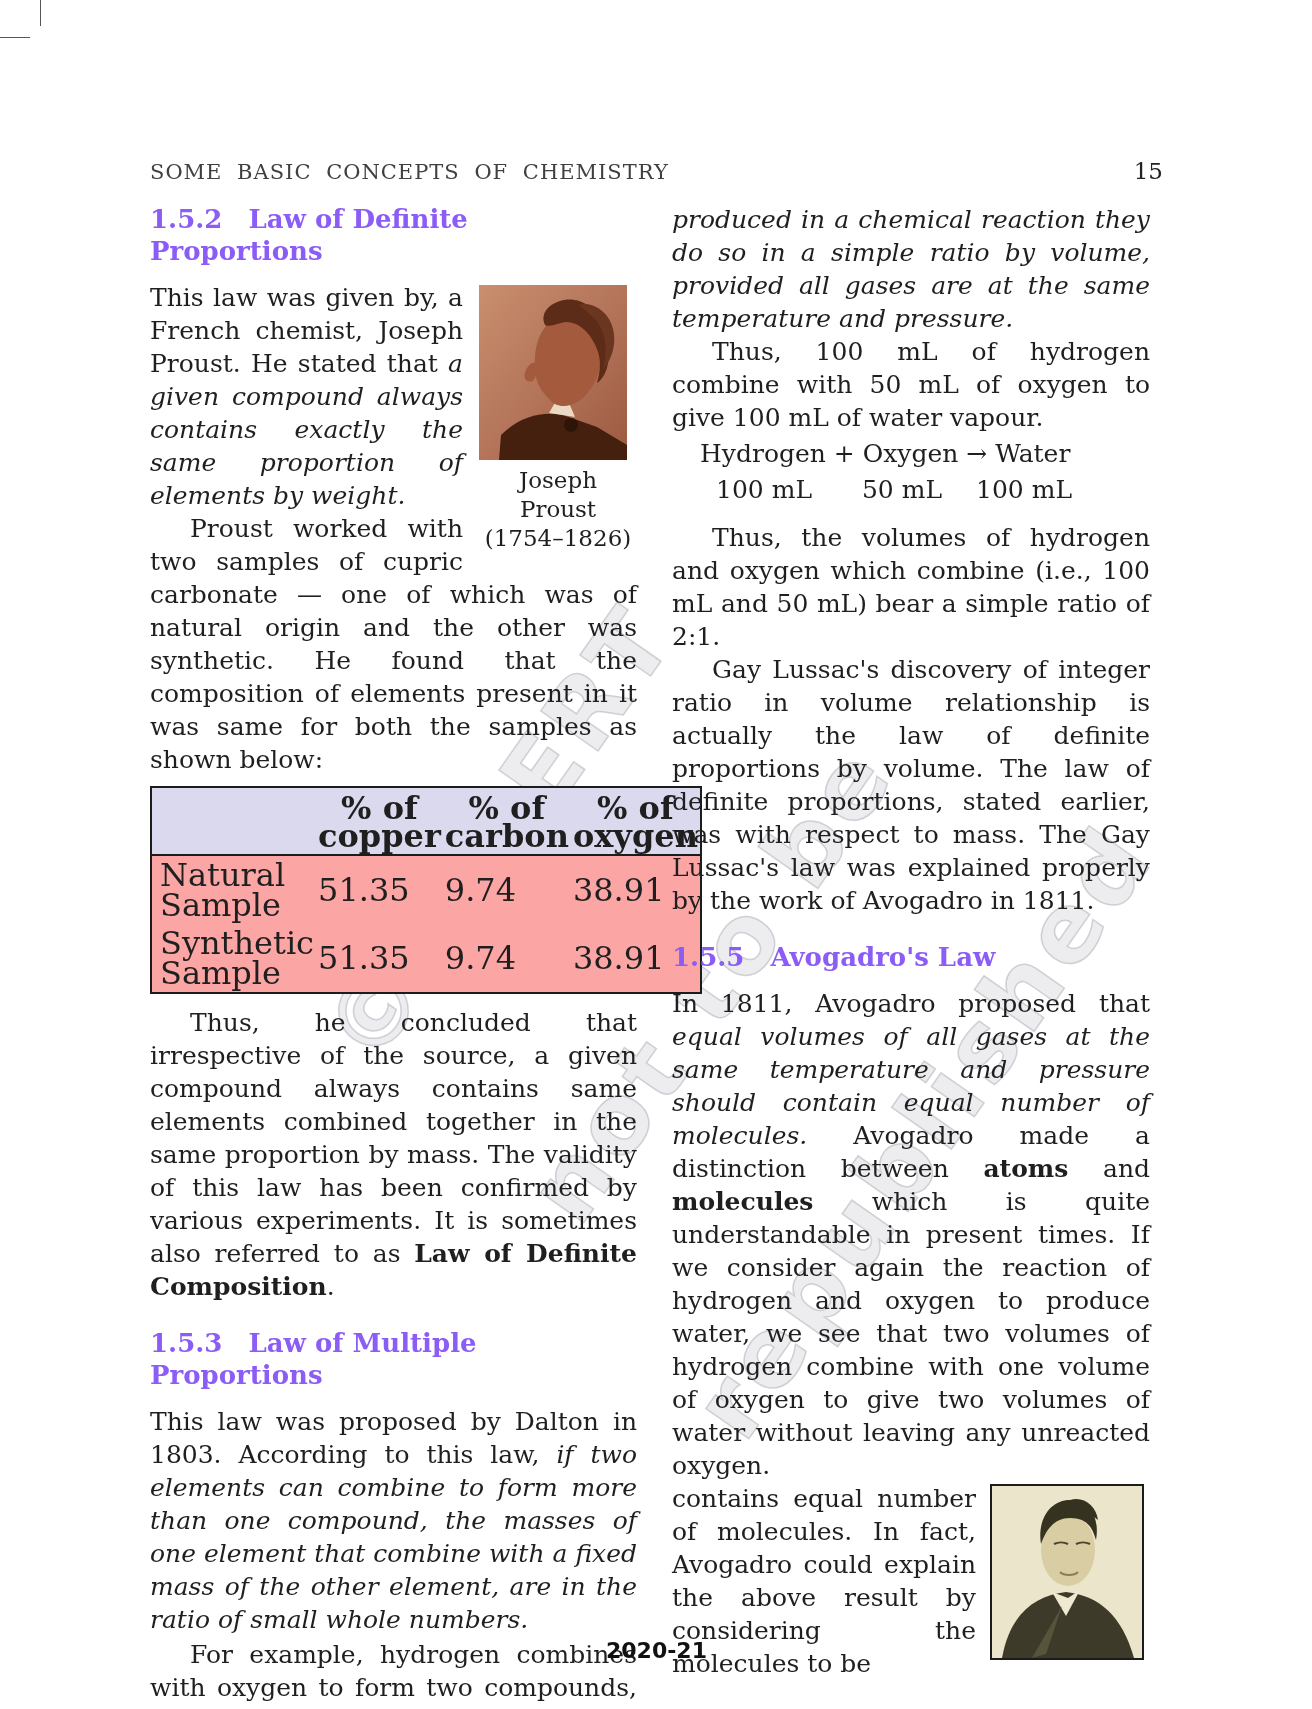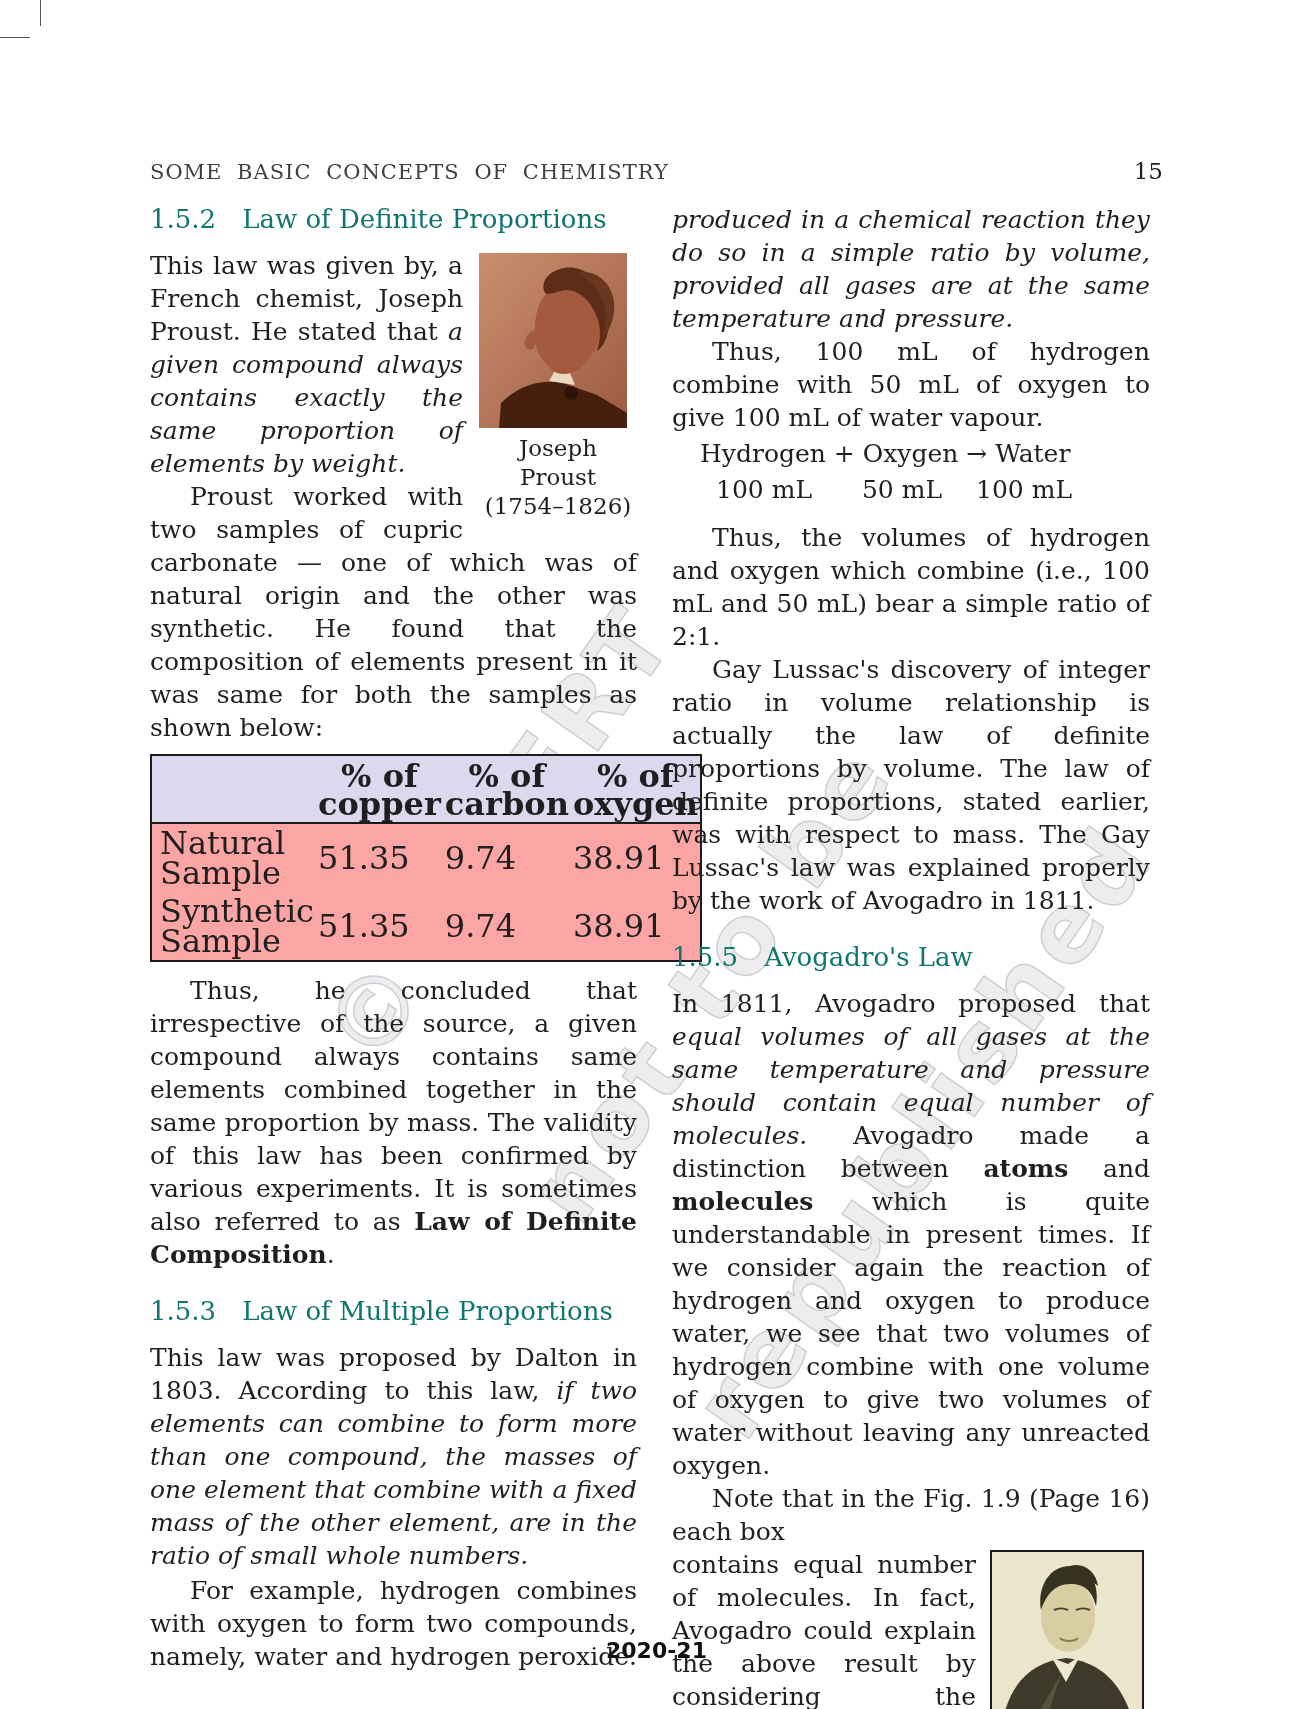--- a/index.html
+++ b/index.html
@@ -29,21 +29,21 @@
   .col{position:absolute;top:203px;z-index:1;font-size:25px;line-height:33px;text-align:justify;}
   .col.left{left:150px;width:487px;}
   .col.right{left:672px;width:478px;}
   p{margin:0;padding:0;}
   p.sp{margin-top:2px;}
   .ind{text-indent:40px;}
   .i{font-style:italic;}
   .b{font-weight:bold;}
   h2.sec{
     margin:24px 0 14px 0;font-size:26px;line-height:32px;
-    color:#0f766e;font-weight:normal;text-align:left;
+    color:#8b5cf6;font-weight:bold;text-align:left;
   }
   h2.first{margin-top:0;}
   h2.sec .num{margin-right:26px;}
   
   .figbox{float:right;margin:4px 0 6px 16px;text-align:center;}
   .figbox .cap{font-size:23px;line-height:29px;margin-top:6px;text-align:center;text-indent:0;}
   .figbox svg{display:block;}
   .bordered svg{outline:2px solid #1c1c1c;}
   .fig-proust{width:158px;}
   .fig-gay{width:155px;margin-top:8px;}
@@ -180,21 +180,20 @@
     </div>
 
     <p class="ind"><span>Thus, the volumes of hydrogen and oxygen which combine (i.e., 100 mL and 50 mL) bear a simple ratio of 2:1.</span></p>
     <p class="ind"><span>Gay Lussac's discovery of integer ratio in volume relationship is actually the law of definite proportions by volume. The law of definite proportions, stated earlier, was with respect to mass. The Gay Lussac's law was explained properly by the work of Avogadro in 1811.</span></p>
 
     <h2 class="sec">
       <span class="num">1.5.5</span><span>Avogadro's Law</span>
     </h2>
 
     <p><span>In 1811, Avogadro proposed that </span><span class="i">equal volumes of all gases at the same temperature and pressure should contain equal number of molecules.</span><span> Avogadro made a distinction between </span><span class="b">atoms</span><span> and </span><span class="b">molecules</span><span> which is quite understandable in present times. If we consider again the reaction of hydrogen and oxygen to produce water, we see that two volumes of hydrogen combine with one volume of oxygen to give two volumes of water without leaving any unreacted oxygen.</span></p>
-    <p class="ind"><span>Note that in the Fig. 1.9 (Page 16) each box</span></p>
 
     <div class="figbox fig-avo bordered">
       <svg width="150" height="172" viewBox="0 0 150 172">
         <rect width="150" height="172" fill="#eae5cb"></rect>
         <path d="M10,172 C18,128 42,110 74,106 C108,110 130,130 142,172 Z" fill="#3d3a2a"></path>
         <path d="M60,106 L74,130 L88,104 L76,112 Z" fill="#efe9d2"></path>
         <path d="M40,172 L70,120 L54,168 Z" fill="#57543c"></path>
         <ellipse cx="76" cy="64" rx="27" ry="36" fill="#d9cda4"></ellipse>
         <path d="M49,58 C45,34 58,14 78,14 C98,14 108,32 104,54 C100,40 94,32 78,32 C62,32 54,44 49,58 Z" fill="#35321f"></path>
         <path d="M78,14 C92,10 104,20 106,34 L98,28 Z" fill="#35321f"></path>

